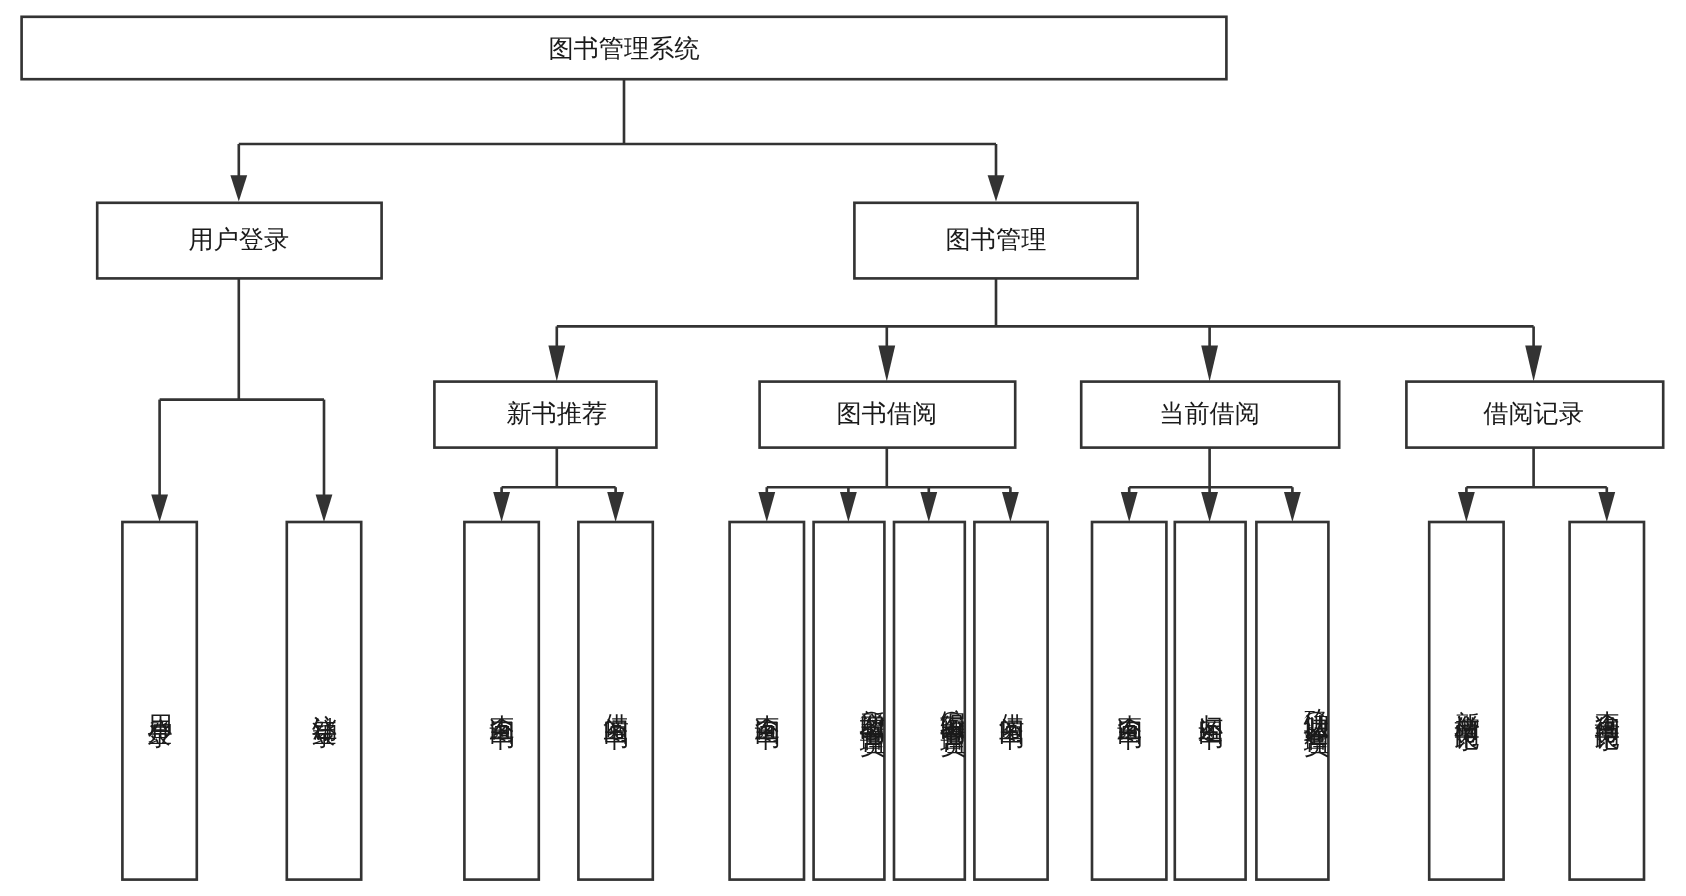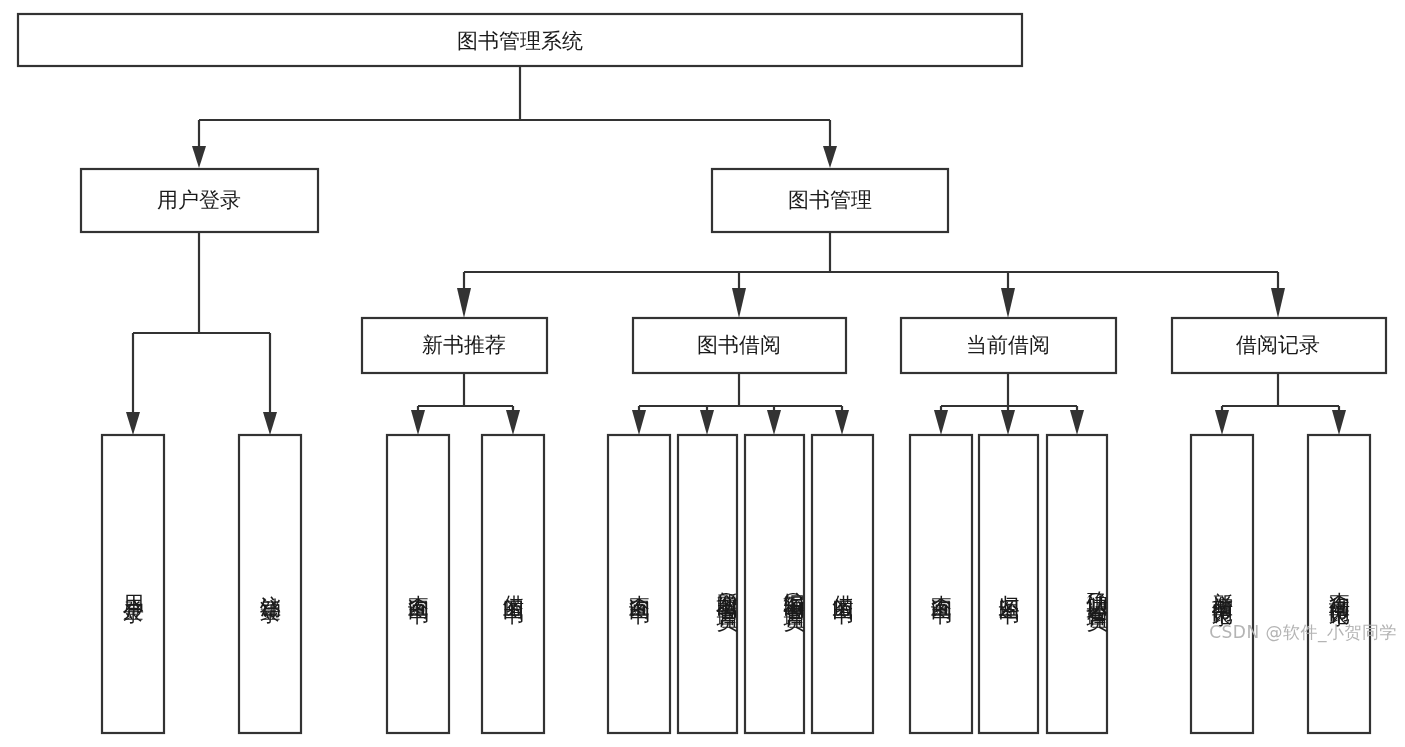--- a/index.html
+++ b/index.html
@@ -207,15 +207,14 @@
   <div class="leaf-label" style="left:745px; top:441px; width:59px; height:292px; display:flex; align-items:flex-start; justify-content:center;">编辑图书（管理员）</div>
   <div class="leaf-label" style="left:812px; top:435px; width:61px; height:298px; display:flex; align-items:center; justify-content:center;">借阅图书</div>
 
   <div class="leaf-label" style="left:910px; top:435px; width:62px; height:298px; display:flex; align-items:center; justify-content:center;">查询图书</div>
   <div class="leaf-label" style="left:979px; top:435px; width:59px; height:298px; display:flex; align-items:center; justify-content:center;">归还图书</div>
   <div class="leaf-label" style="left:1047px; top:441px; width:60px; height:292px; display:flex; align-items:flex-start; justify-content:center;">确认归还（管理员）</div>
 
   <div class="leaf-label" style="left:1191px; top:435px; width:62px; height:298px; display:flex; align-items:center; justify-content:center;">新增借阅记录</div>
   <div class="leaf-label" style="left:1308px; top:435px; width:62px; height:298px; display:flex; align-items:center; justify-content:center;">查询借阅记录</div>
 
-  <div class="watermark">CSDN @软件_小贺同学</div>
 
 </div>
 
 </body></html>

